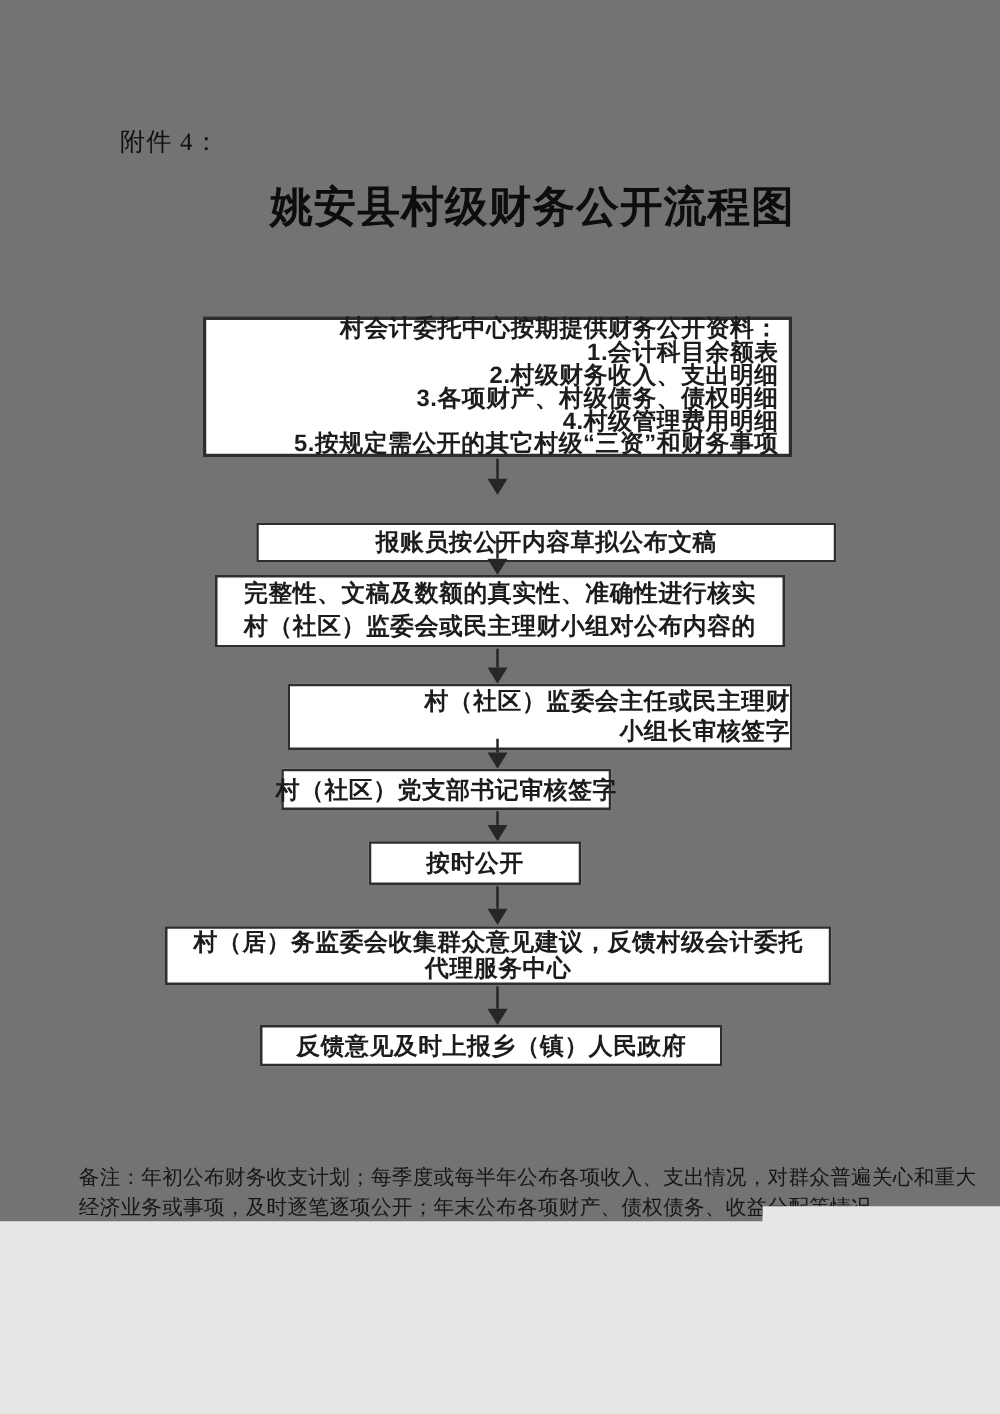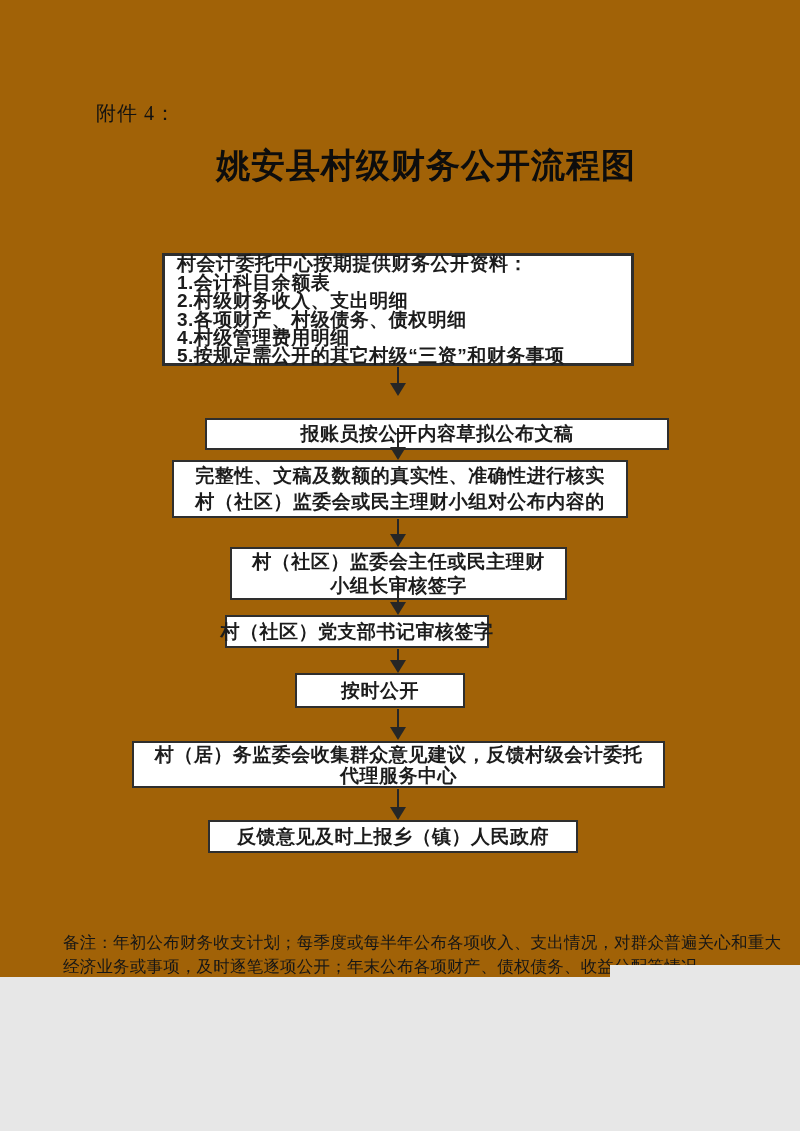--- a/index.html
+++ b/index.html
@@ -1,18 +1,18 @@
 <!DOCTYPE html>
 <html><head>
 <meta charset="utf-8">
 <style>
   html,body { margin:0; padding:0; background:#ffffff; }
   .page {
     position:relative; width:800px; height:1131px; margin:0 auto;
-    background:#a16207; overflow:hidden;
+    background:#737373; overflow:hidden;
     font-family:"Liberation Sans", sans-serif; color:#1a1a1a;
   }
   .attachment-label {
     position:absolute; left:96px; top:100px;
     font-family:"Liberation Serif", serif;
     font-size:20px; color:#111; letter-spacing:1px;
   }
   .page-title {
     position:absolute; left:0; right:0; top:143px;
     text-align:center; padding-left:52px;
@@ -21,25 +21,25 @@
   }
   .flowbox {
     position:absolute; box-sizing:border-box;
     border:2px solid #2e2e2e; background:#ffffff;
     font-size:19px; font-weight:bold; color:#1c1c1c; letter-spacing:0.5px;
     display:flex; flex-direction:column; justify-content:center; align-items:center;
     text-align:center;
   }
   .flowbox .bline { white-space:nowrap; }
   .b1 { left:162px; top:253px; width:472px; height:113px;
-        align-items:flex-start; text-align:left;
+        align-items:flex-end; text-align:left;
         padding:2px 8px 0 12px; line-height:18.4px; border-width:3px; }
   .b2 { left:205px; top:418px; width:464px; height:32px; }
   .b3 { left:172px; top:460px; width:456px; height:58px; line-height:26px; }
-  .b4 { left:230px; top:547px; width:337px; height:53px; line-height:24px; }
+  .b4 { left:230px; top:547px; width:404px; height:53px; line-height:24px;align-items:flex-end; }
   .b5 { left:225px; top:615px; width:264px; height:33px; }
   .b6 { left:295px; top:673px; width:170px; height:35px; }
   .b7 { left:132px; top:741px; width:533px; height:47px; line-height:21px; }
   .b8 { left:208px; top:820px; width:370px; height:33px; }
   .arrow {
     position:absolute; left:389px; width:18px;
     display:flex; flex-direction:column; align-items:center;
   }
   .arrow .stem { width:2.5px; background:#262626; flex:1; }
   .arrow .head {

